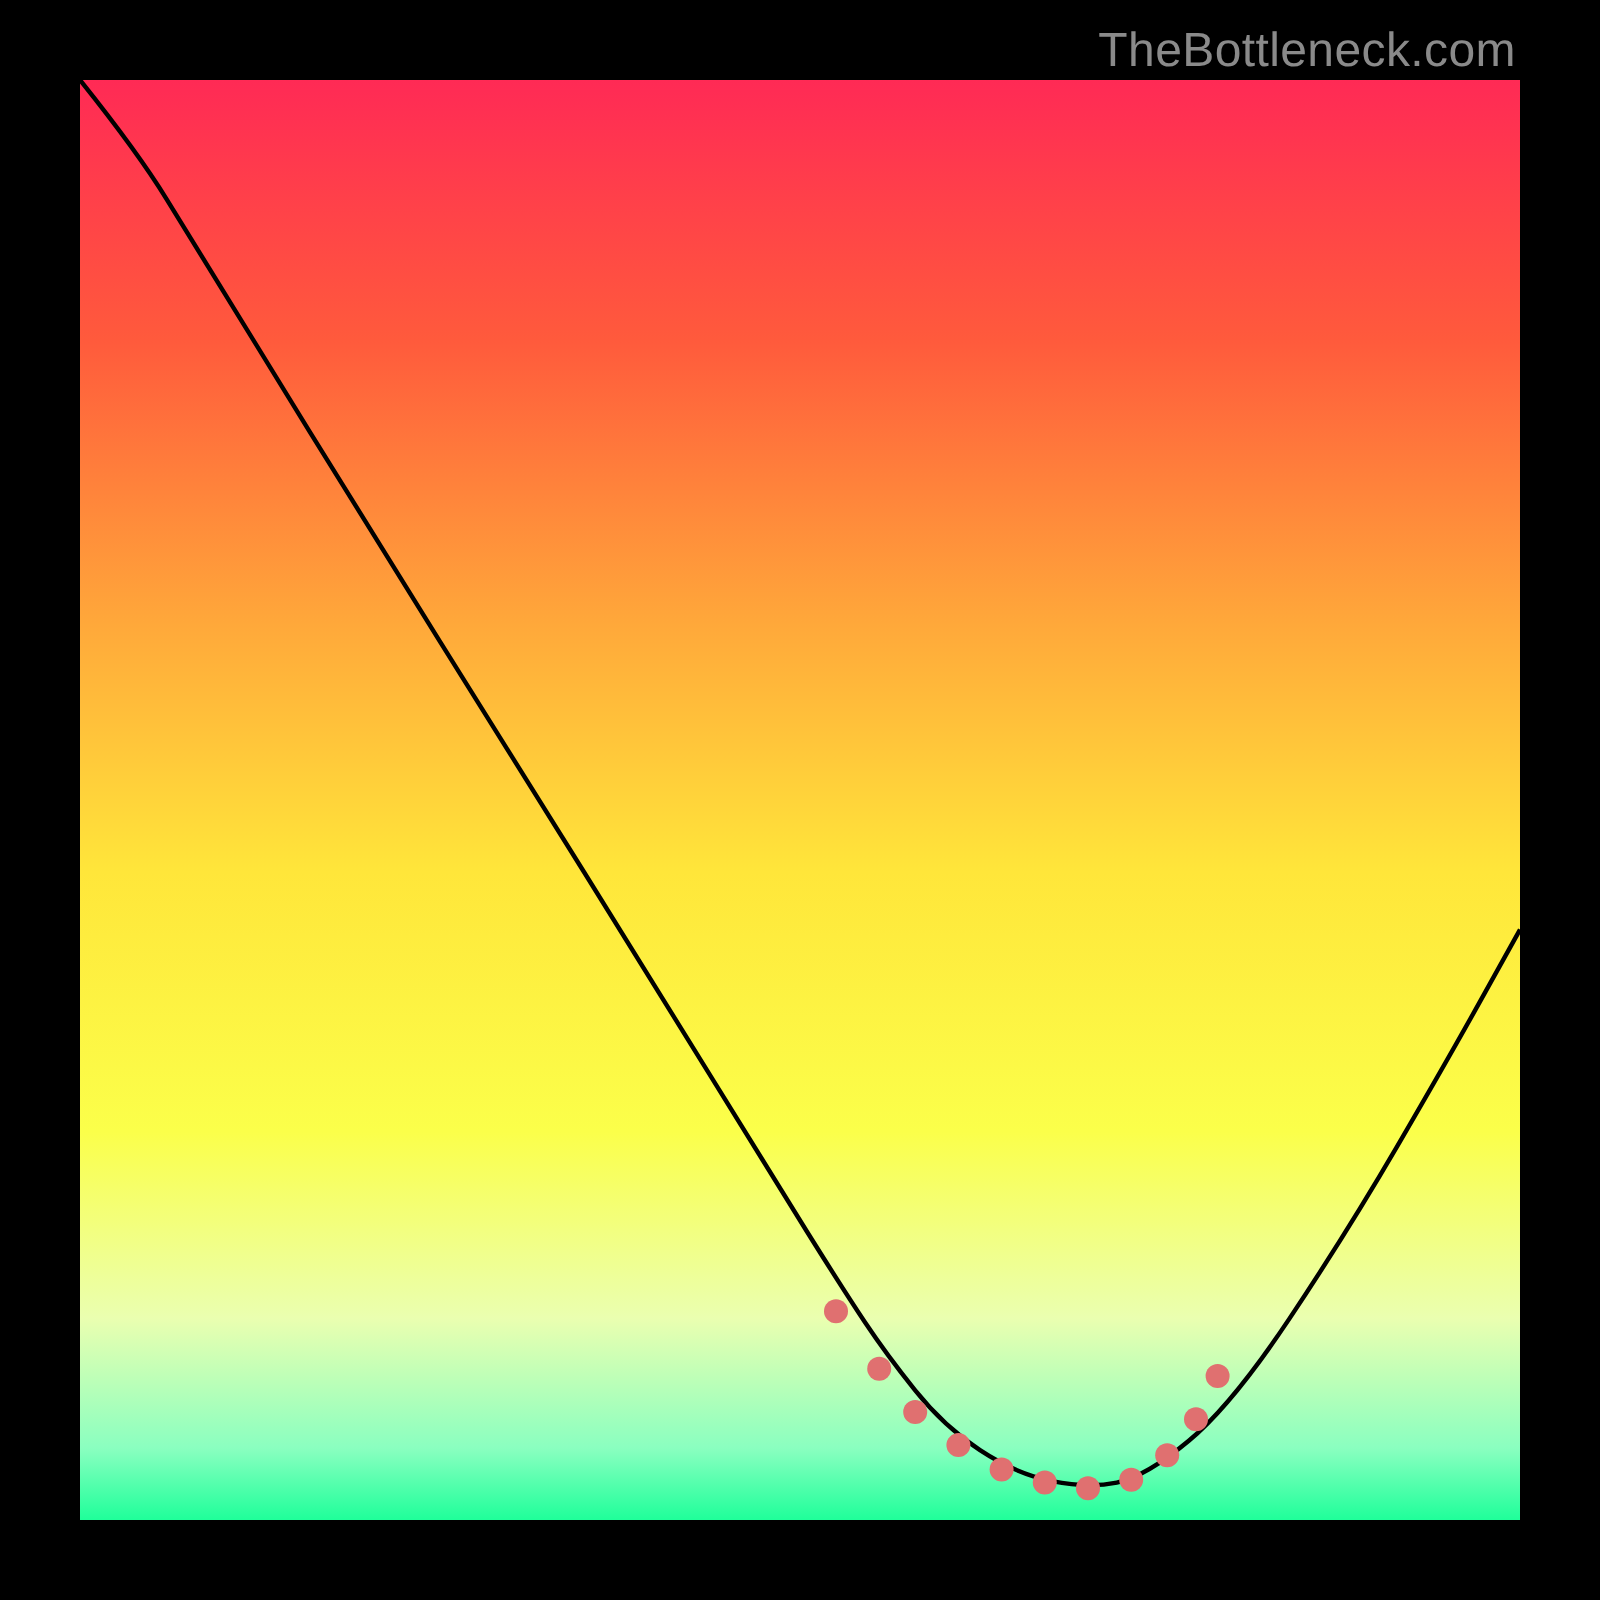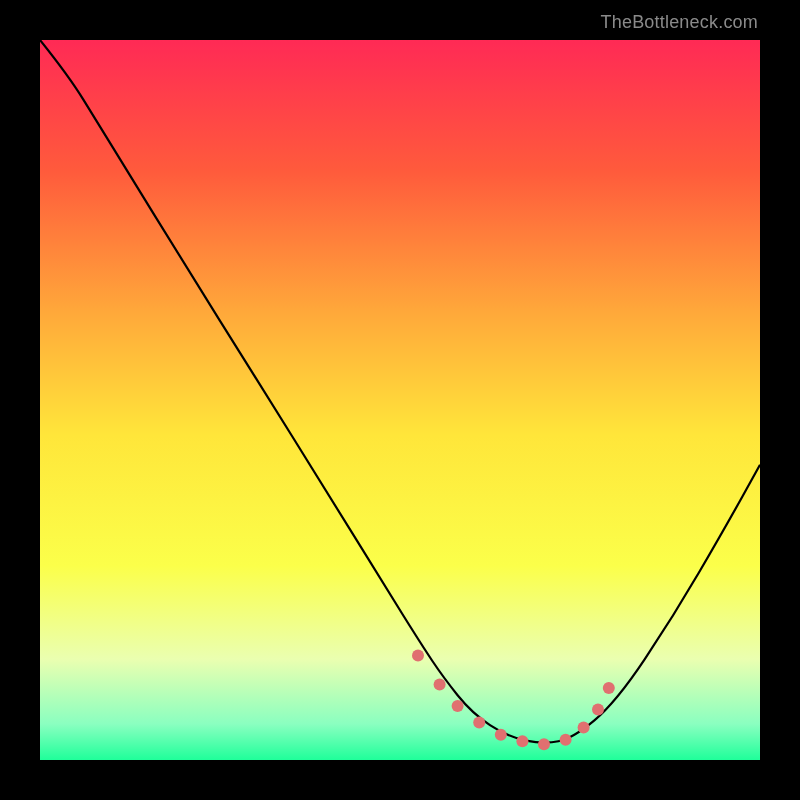--- a/index.html
+++ b/index.html
@@ -17,21 +17,21 @@
     top: 40px;
     width: 720px;
     height: 720px;
     background: #000;
   }
   .watermark {
     position: absolute;
     top: 12px;
     right: 42px;
     color: #8a8a8a;
-    font-size: 18px;
+    font-size: 24px;
     font-weight: 500;
     letter-spacing: 0.2px;
   }
   svg {
     display: block;
   }
 </style>
 </head>
 <body>
 

